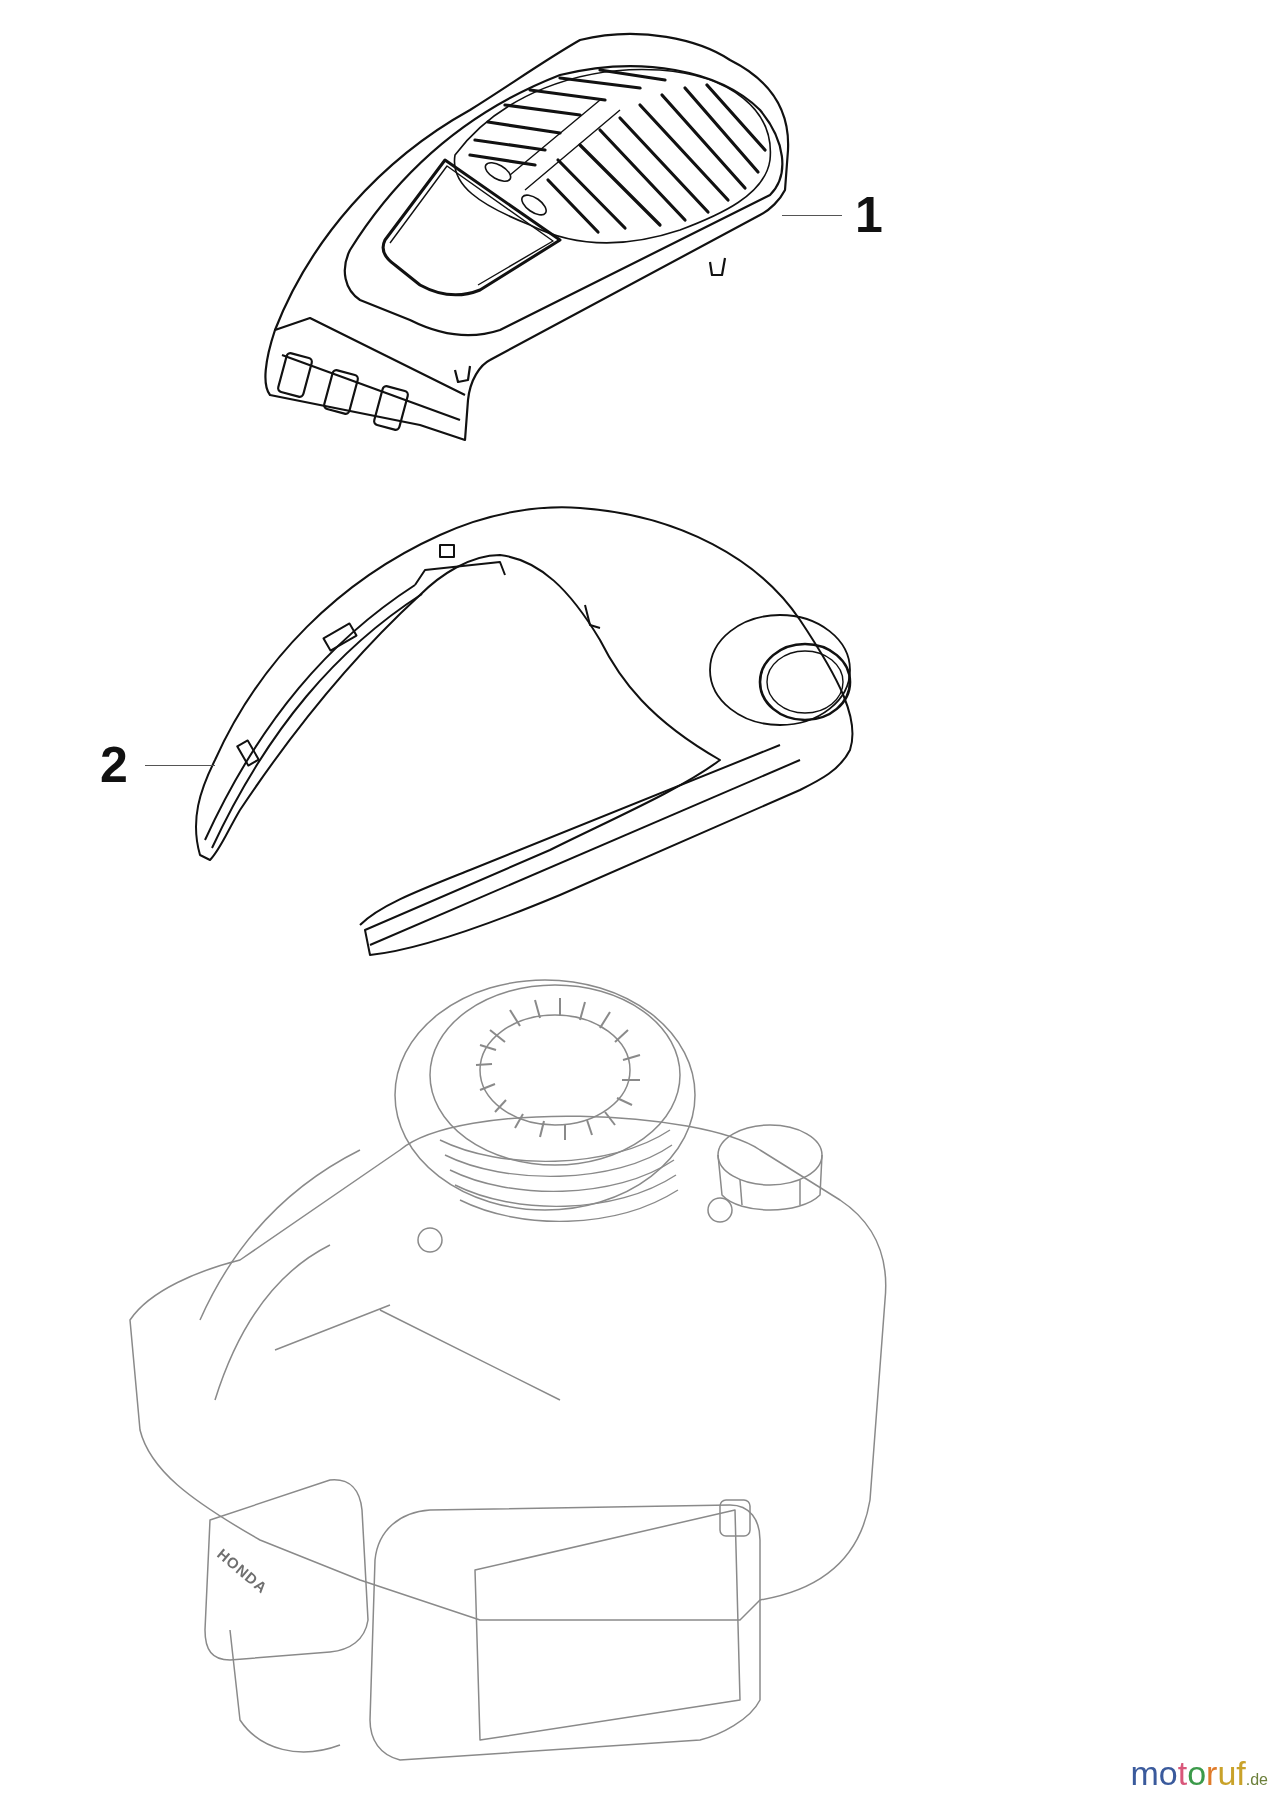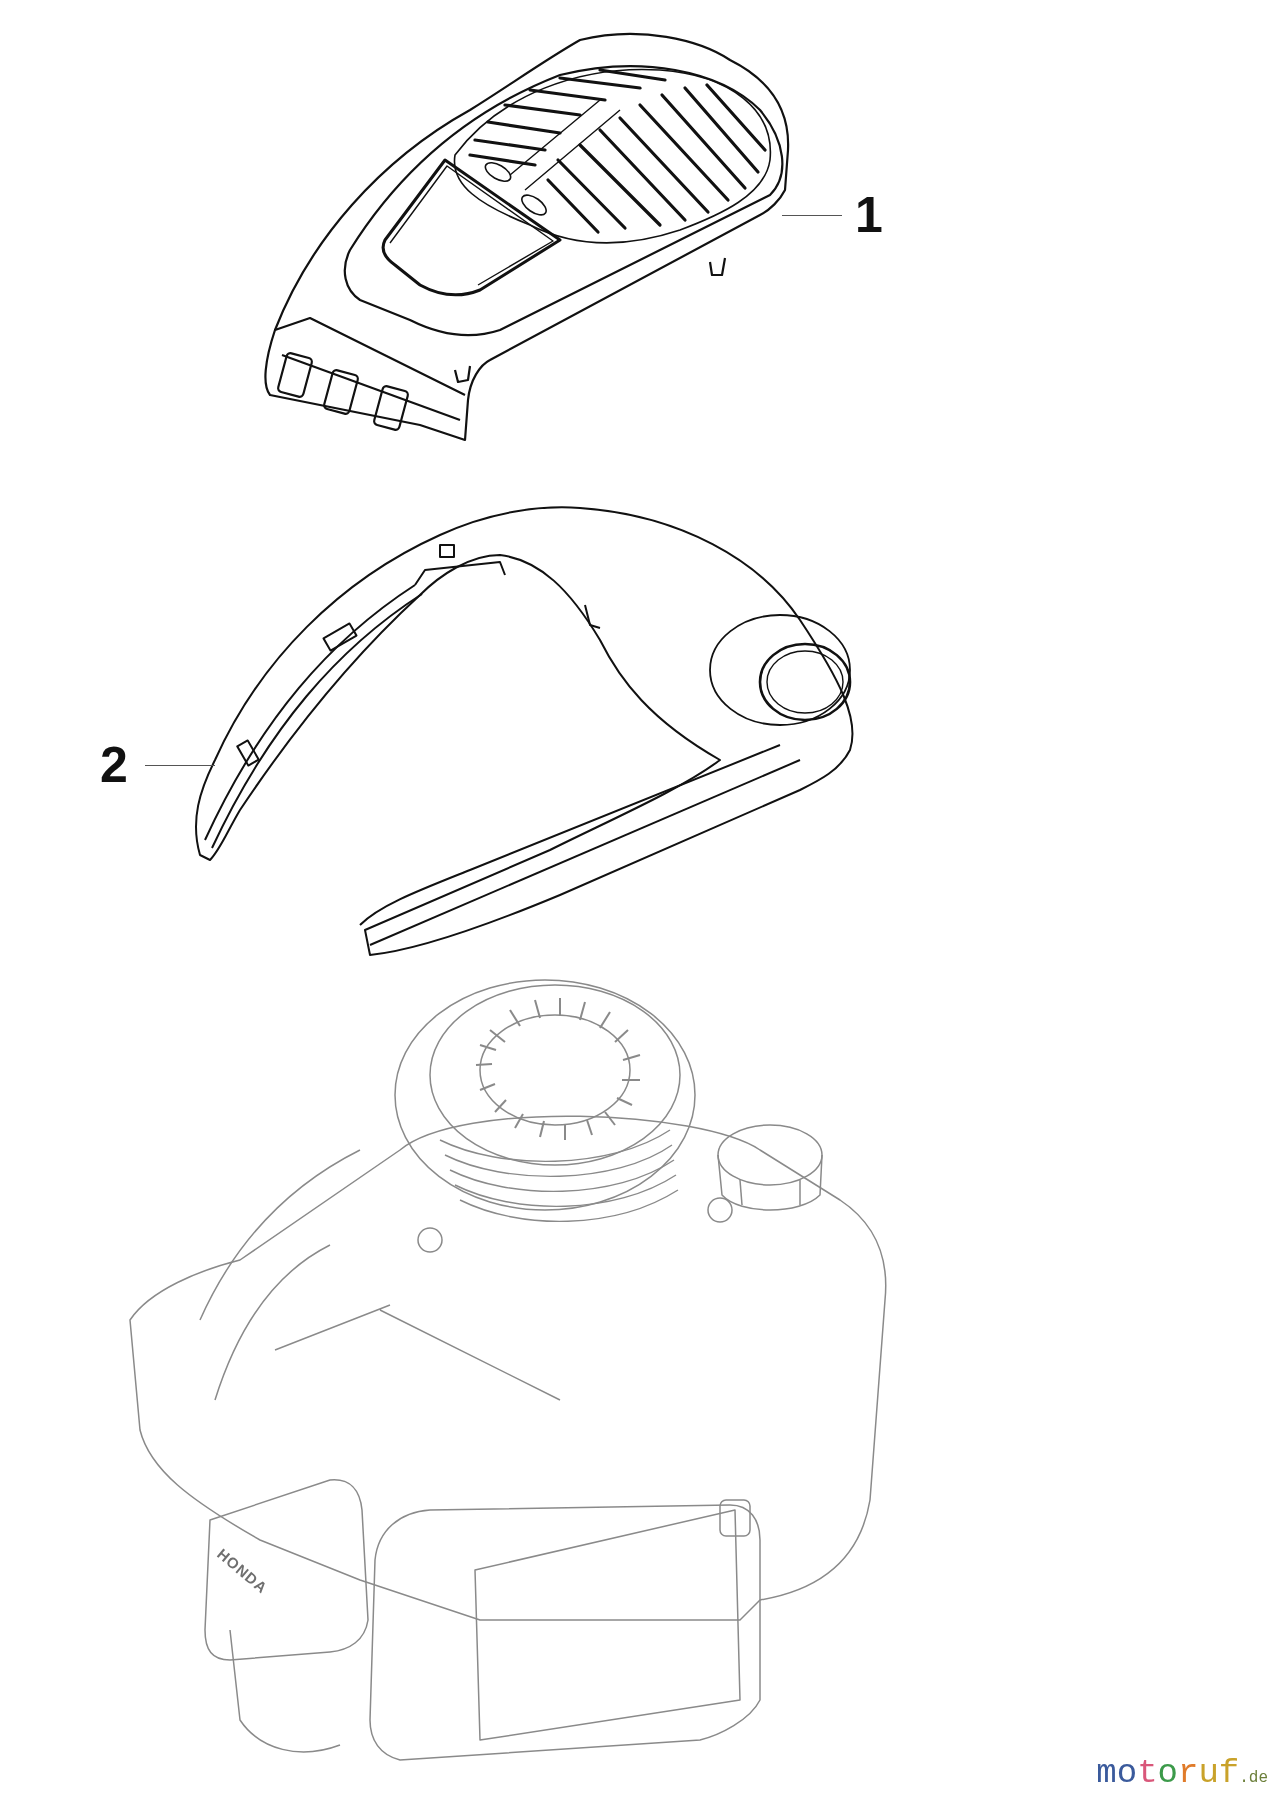--- a/index.html
+++ b/index.html
@@ -3,21 +3,21 @@
 <meta charset="utf-8">
 <style>
   html, body { margin: 0; padding: 0; background: #ffffff; }
   body { width: 1282px; height: 1800px; position: relative; overflow: hidden;
          font-family: "Liberation Sans", sans-serif; }
   #diagram { position: absolute; left: 0; top: 0; width: 1282px; height: 1800px; }
   .callout-num { position: absolute; font-family: "Liberation Sans", sans-serif;
                  font-weight: bold; font-size: 50px; color: #111111; line-height: 1; }
   .leader { position: absolute; height: 1px; background: #555555; }
   #watermark { position: absolute; right: 14px; bottom: 10px;
-               font-family: Liberation Mono, monospace; font-size: 34px; line-height: 1; }
+               font-family: Liberation Sans, sans-serif; font-size: 34px; line-height: 1; }
   #watermark .suffix { font-size: 16px; color: #6b7f3a; }
 </style>
 </head>
 <body>
 
 <svg id="diagram" viewBox="0 0 1282 1800" xmlns="http://www.w3.org/2000/svg">
 
   <g fill="none" stroke="#111" stroke-width="2.2" stroke-linejoin="round">
 
     <path d="M 580 40 C 640 25, 700 40, 730 60 C 770 80, 790 110, 788 150 L 785 190 C 780 200, 770 210, 760 215 L 490 360 C 480 365, 470 380, 468 400 L 465 440 L 420 425 L 270 395 C 262 385, 265 360, 275 330 C 310 240, 380 160, 470 110 C 510 85, 545 60, 580 40 Z"></path>

